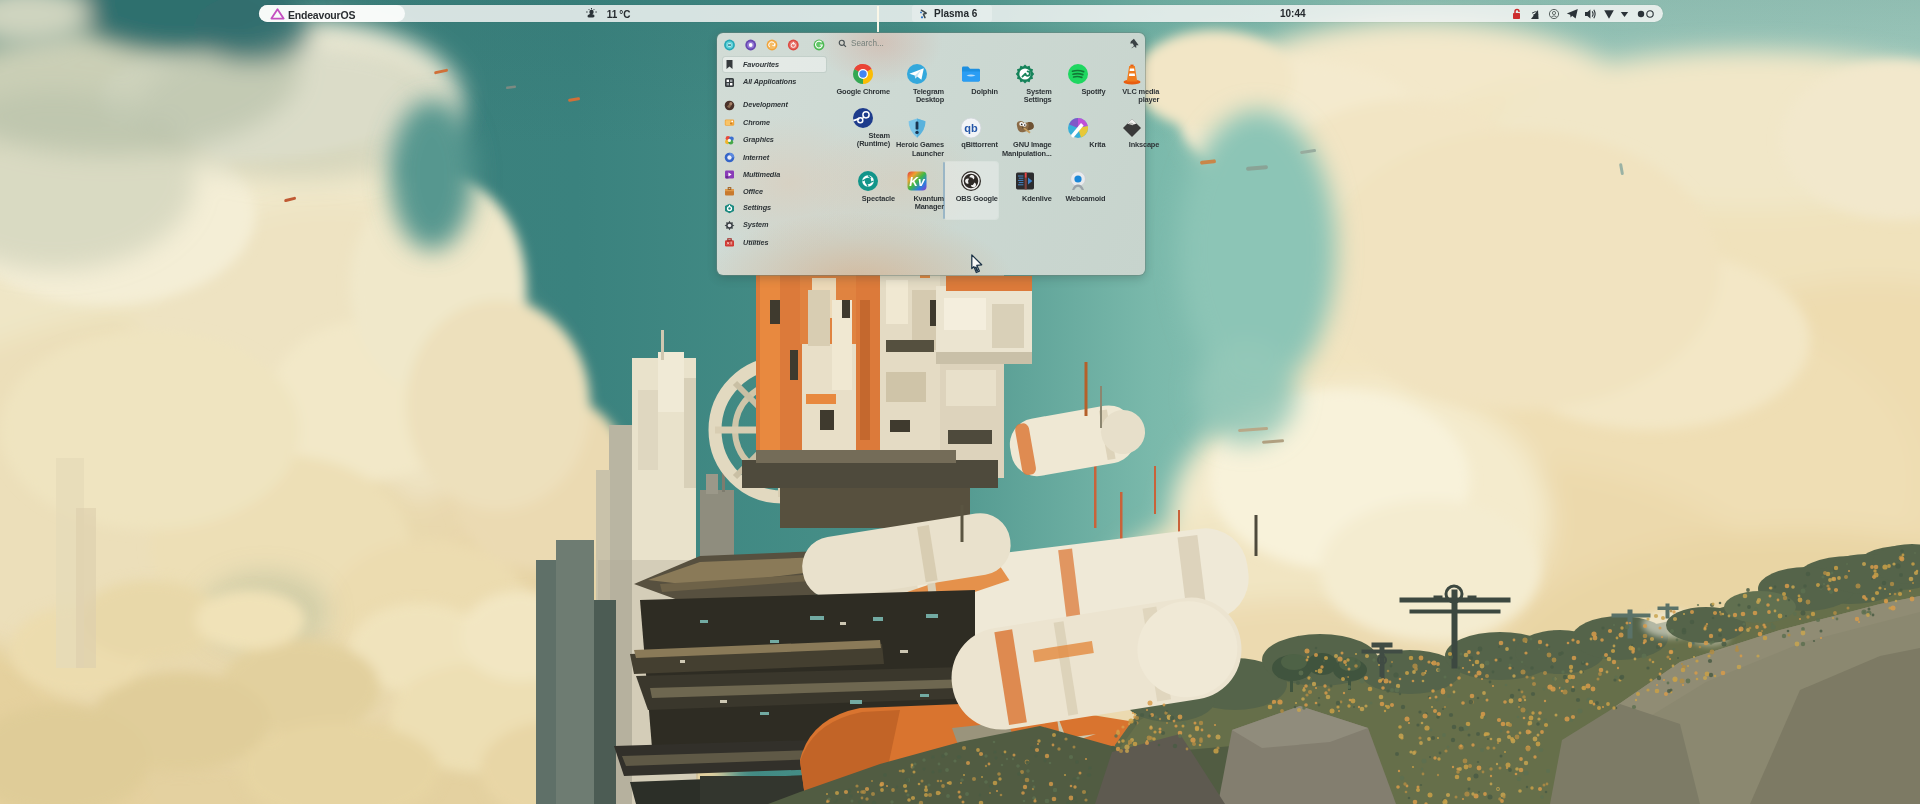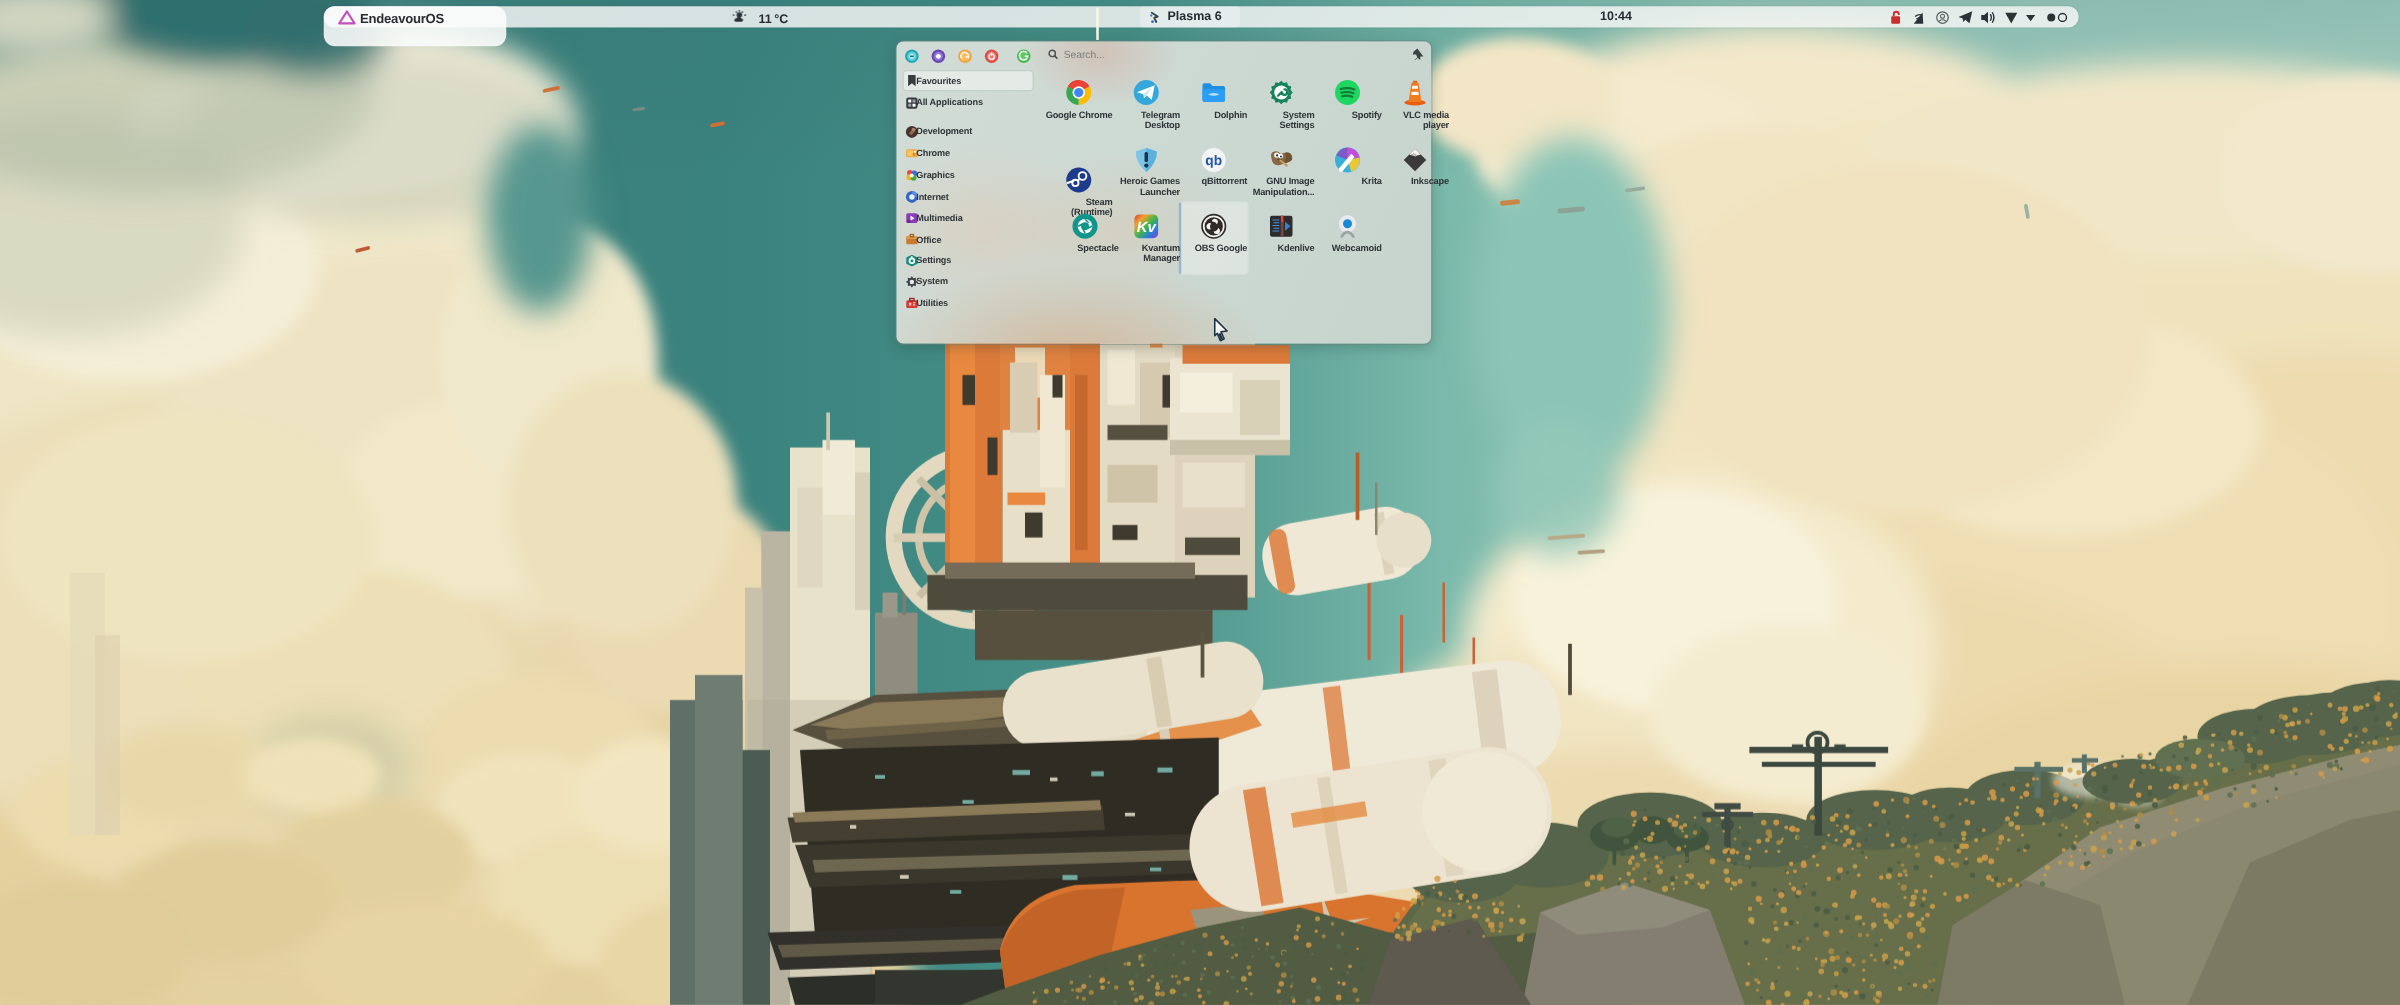--- a/index.html
+++ b/index.html
@@ -2,21 +2,21 @@
 <html><head>
 <meta charset="utf-8">
 <style>
   * { margin:0; padding:0; box-sizing:border-box; }
   html,body { width:1920px; height:804px; overflow:hidden; font-family:"Liberation Sans",sans-serif; }
   #stage { position:relative; width:1920px; height:804px; overflow:hidden; }
   #wall { position:absolute; left:0; top:0; }
   
   #panel { position:absolute; left:259px; top:5px; width:1404px; height:17px; border-radius:9px;
            background:rgba(244,246,244,0.84); box-shadow:0 0 1px rgba(0,0,0,0.25); }
-  #eosbtn { position:absolute; left:0; top:0; width:146px; height:32px; border-radius:9px;
+  #eosbtn { position:absolute; left:0; top:0; width:146px; height:17px; border-radius:9px;
             background:rgba(252,253,252,0.88);padding-left:48px; }
   #eosbtn svg { position:absolute; left:11px; top:3px; }
   #eosbtn span { position:absolute; left:29px; top:3.5px; font-size:10.5px; font-weight:bold; color:#2a2e32; letter-spacing:-0.2px;}
   .ptxt { position:absolute; font-size:10px; font-weight:bold; color:#252a2e; }
   #weather { left:327px; top:3px; }
   #weather svg { vertical-align:-1px; margin-right:4px;}
   #wsep { position:absolute; left:618px; top:1px; width:2px; height:26px; background:#faf7e8; }
   #task { position:absolute; left:653px; top:0px; width:80px; height:17px; background:rgba(255,255,255,0.28); border-radius:3px; }
   #task .ptxt { left:17px; top:3px; }
   #clock { left:1021px; top:3px; }
@@ -1409,21 +1409,21 @@
       radial-gradient(90px 60px at 38% 4%, rgba(216,140,120,0.30), rgba(216,140,120,0) 70%),
       radial-gradient(200px 90px at 33% 103%, rgba(220,145,88,0.42), rgba(220,145,88,0) 78%),
       radial-gradient(130px 90px at 17% 62%, rgba(228,196,170,0.40), rgba(228,196,170,0) 75%),
       radial-gradient(120px 80px at 42% 62%, rgba(226,190,160,0.30), rgba(226,190,160,0) 75%),
       linear-gradient(115deg, #d2dcd6 0%, #cdd9d3 40%, #c7d4cd 100%);
     box-shadow: 0 0 0 1px rgba(110,130,125,0.45), 0 3px 10px rgba(30,50,45,0.25); }
   #search { position:absolute; left:121px; top:5.5px; font-size:8.2px; color:#75807b; }
   #search svg { vertical-align:-2px; margin-right:4px; }
   .srow { position:absolute; left:7px; height:14px; font-size:7.3px; font-weight:bold; color:#2e3437; white-space:nowrap; letter-spacing:-0.1px; }
   .srow svg { position:absolute; left:0; top:1.5px; }
-  .srow span { position:absolute; left:9px; top:2px; letter-spacing:-0.1px; }
+  .srow span { position:absolute; left:19px; top:2px; letter-spacing:-0.1px;font-style:italic; }
   #favhl { position:absolute; left:6px; top:23.5px; width:103px; height:15.5px; border-radius:2.5px;
            background:rgba(255,255,255,0.42); box-shadow:0 0 0 1px rgba(150,170,165,0.22); }
   .cell { position:absolute; width:54px; text-align:right; }
   .cell svg.app { display:block; margin:0 auto; }
   .clab { margin-top:2.5px; font-size:7.4px; font-weight:bold; color:#2e3437; line-height:8.6px; letter-spacing:-0.15px; }
   #obshl { position:absolute; left:227px; top:129px; width:54px; height:57px; background:rgba(255,255,255,0.34);
            border-radius:3px; box-shadow:0 0 0 1px rgba(255,255,255,0.25); }
   #obshl:before { content:""; position:absolute; left:-1.5px; top:0; width:2.5px; height:57px; background:#9ab6c6; border-radius:1px;}
   #pin { position:absolute; right:5px; top:5px; }
 </style>
@@ -1595,21 +1595,21 @@
   </div>
   <div class="cell" style="left:388.2px;top:30px">
     <svg class="app" width="22" height="22" viewBox="0 0 22 22">
           <ellipse cx="11" cy="19" rx="8.5" ry="2.4" fill="#e85d10"></ellipse>
           <path d="M8.2 3 H13.8 L16.2 18.6 H5.8 Z" fill="#f07c1e"></path>
           <path d="M8.9 5.6 H13.1 L13.4 8 H8.6 Z M8.3 10.4 H13.7 L14 13 H8 Z" fill="#fff"></path>
           <rect x="9.4" y="1.6" width="3.2" height="1.6" fill="#e85d10"></rect>
         </svg>
     <div class="clab">VLC media<br>player</div>
   </div>
-  <div class="cell" style="left:119px;top:100px">
+  <div class="cell" style="left:119px;top:74px">
     <svg class="app" width="22" height="22" viewBox="0 0 22 22">
           <circle cx="11" cy="11" r="10" fill="#1e3c8c"></circle>
           <circle cx="14" cy="7.8" r="3.1" fill="none" stroke="#fff" stroke-width="1.5"></circle>
           <path d="M1.4 13.6 L7.2 11.6" stroke="#fff" stroke-width="1.7"></path>
           <circle cx="8.3" cy="13.3" r="2.5" fill="none" stroke="#fff" stroke-width="1.5"></circle>
           <path d="M10.5 11.5 L12 9.8" stroke="#fff" stroke-width="1.3"></path>
         </svg>
     <div class="clab">Steam<br>(Runtime)</div>
   </div>
   <div class="cell" style="left:173px;top:83.7px">

